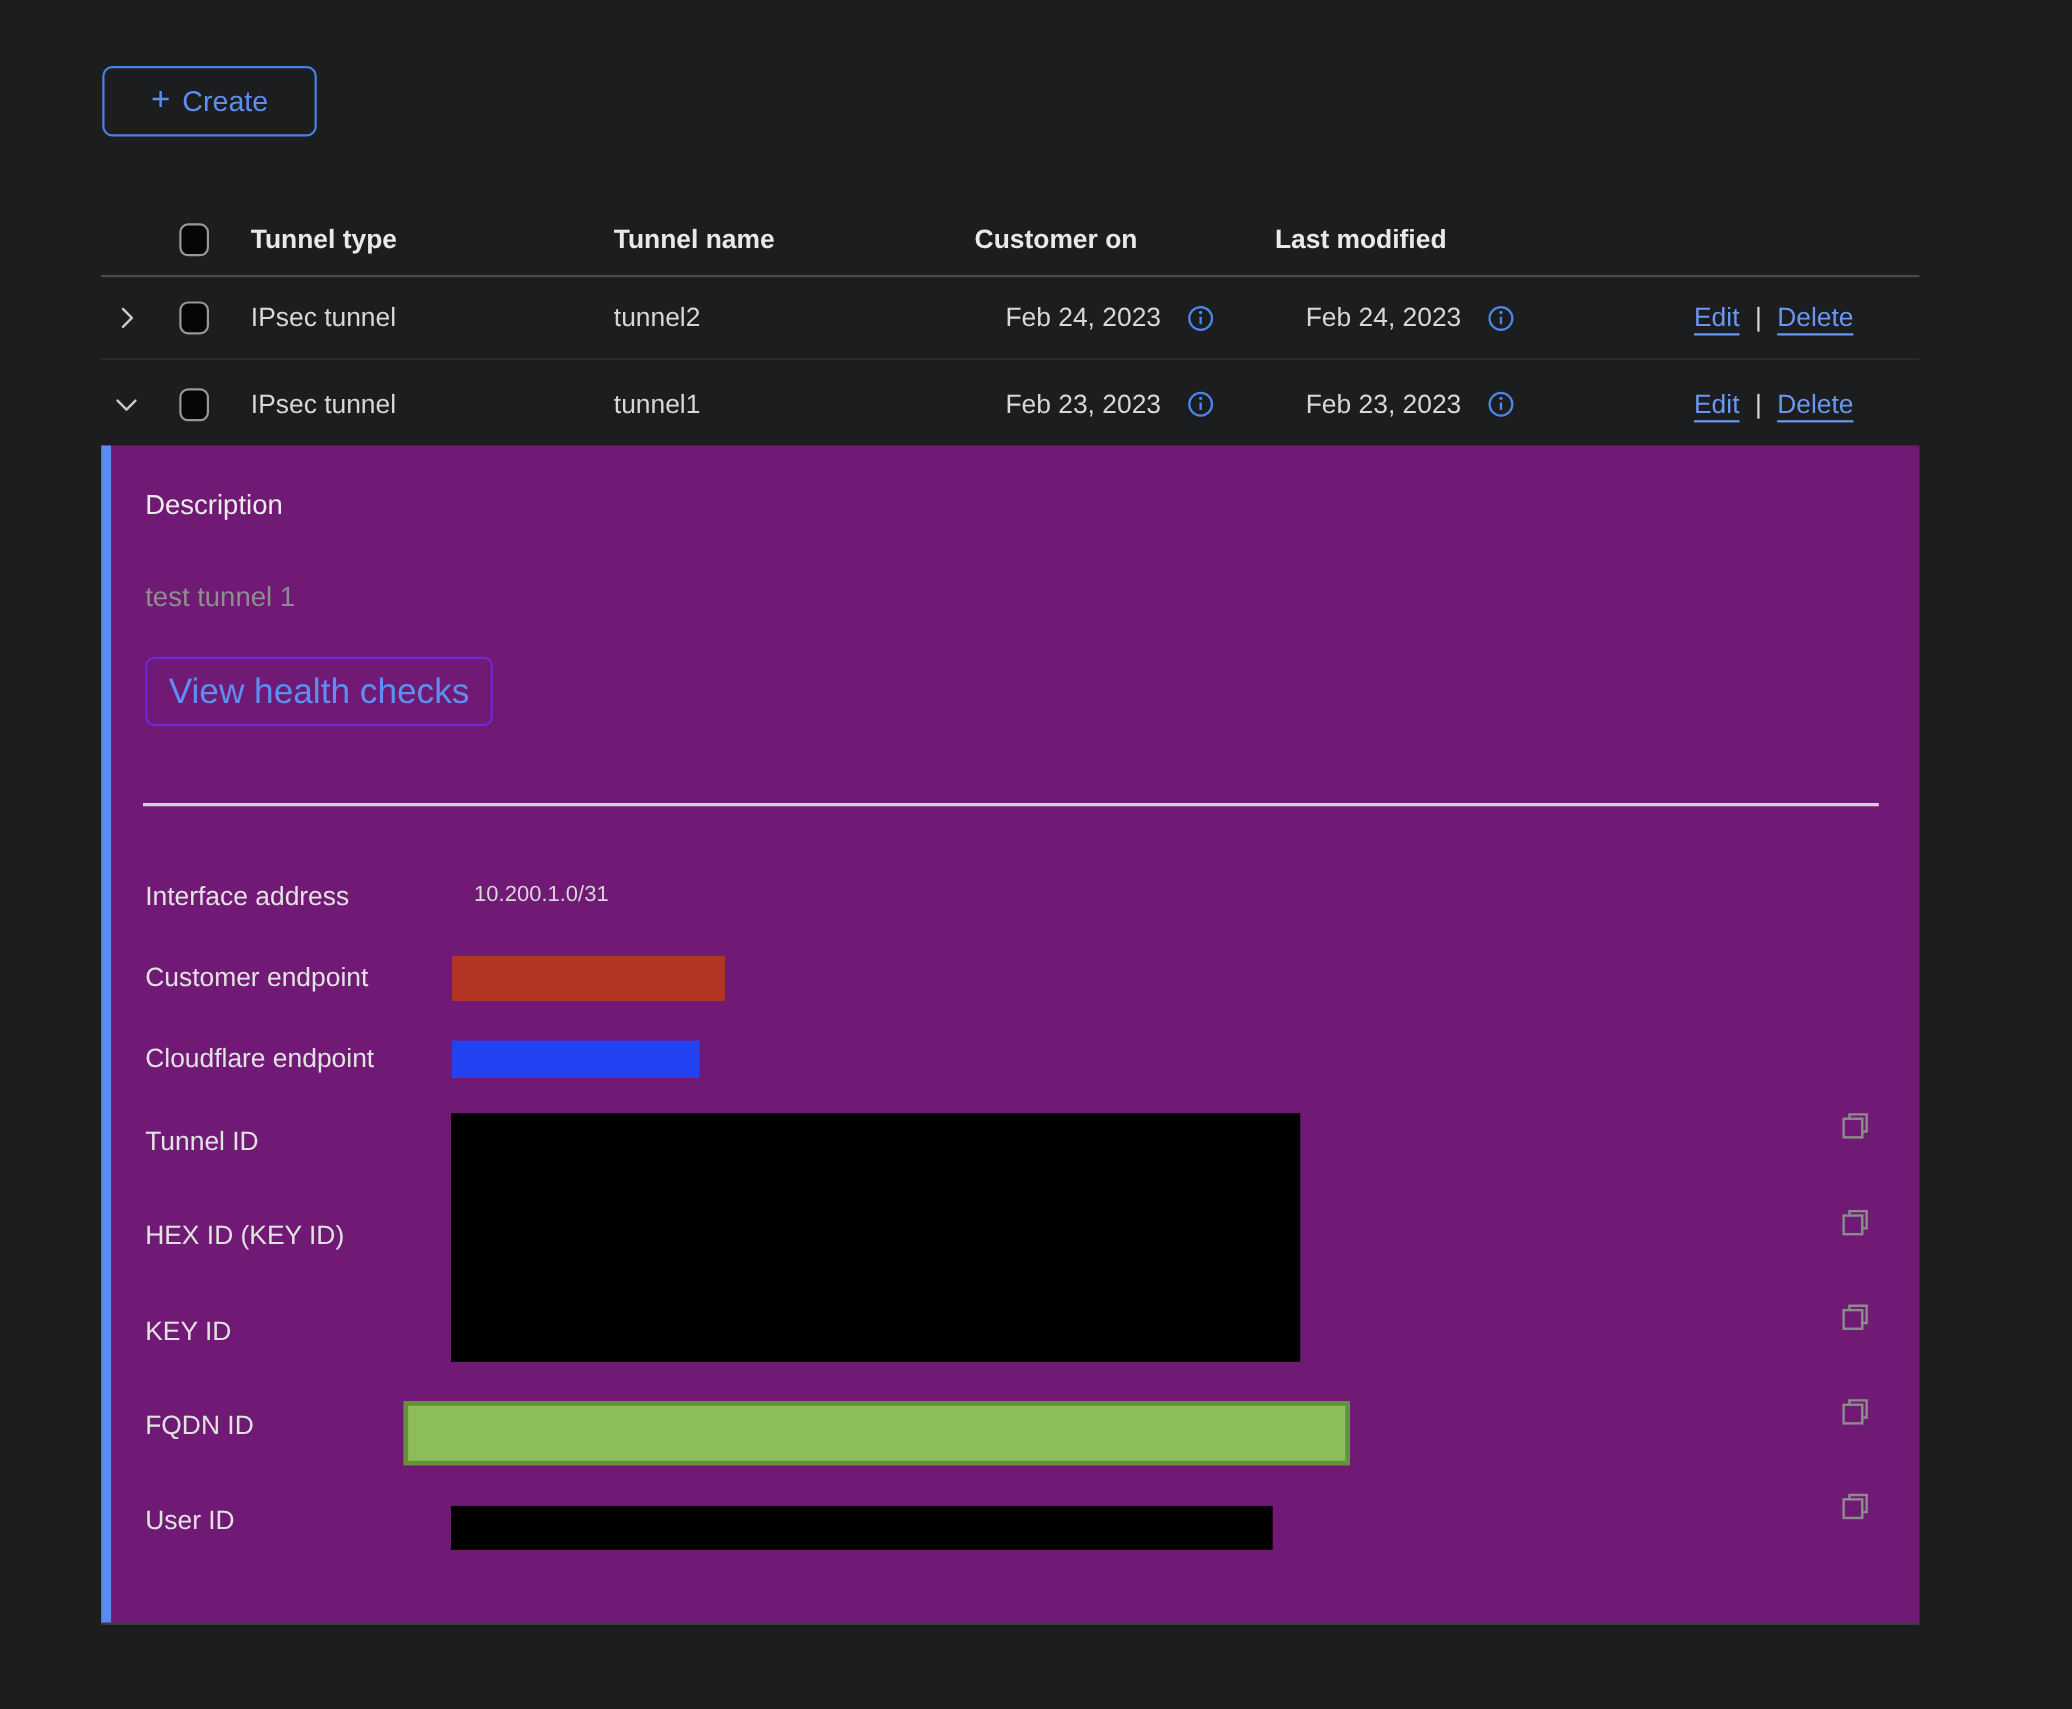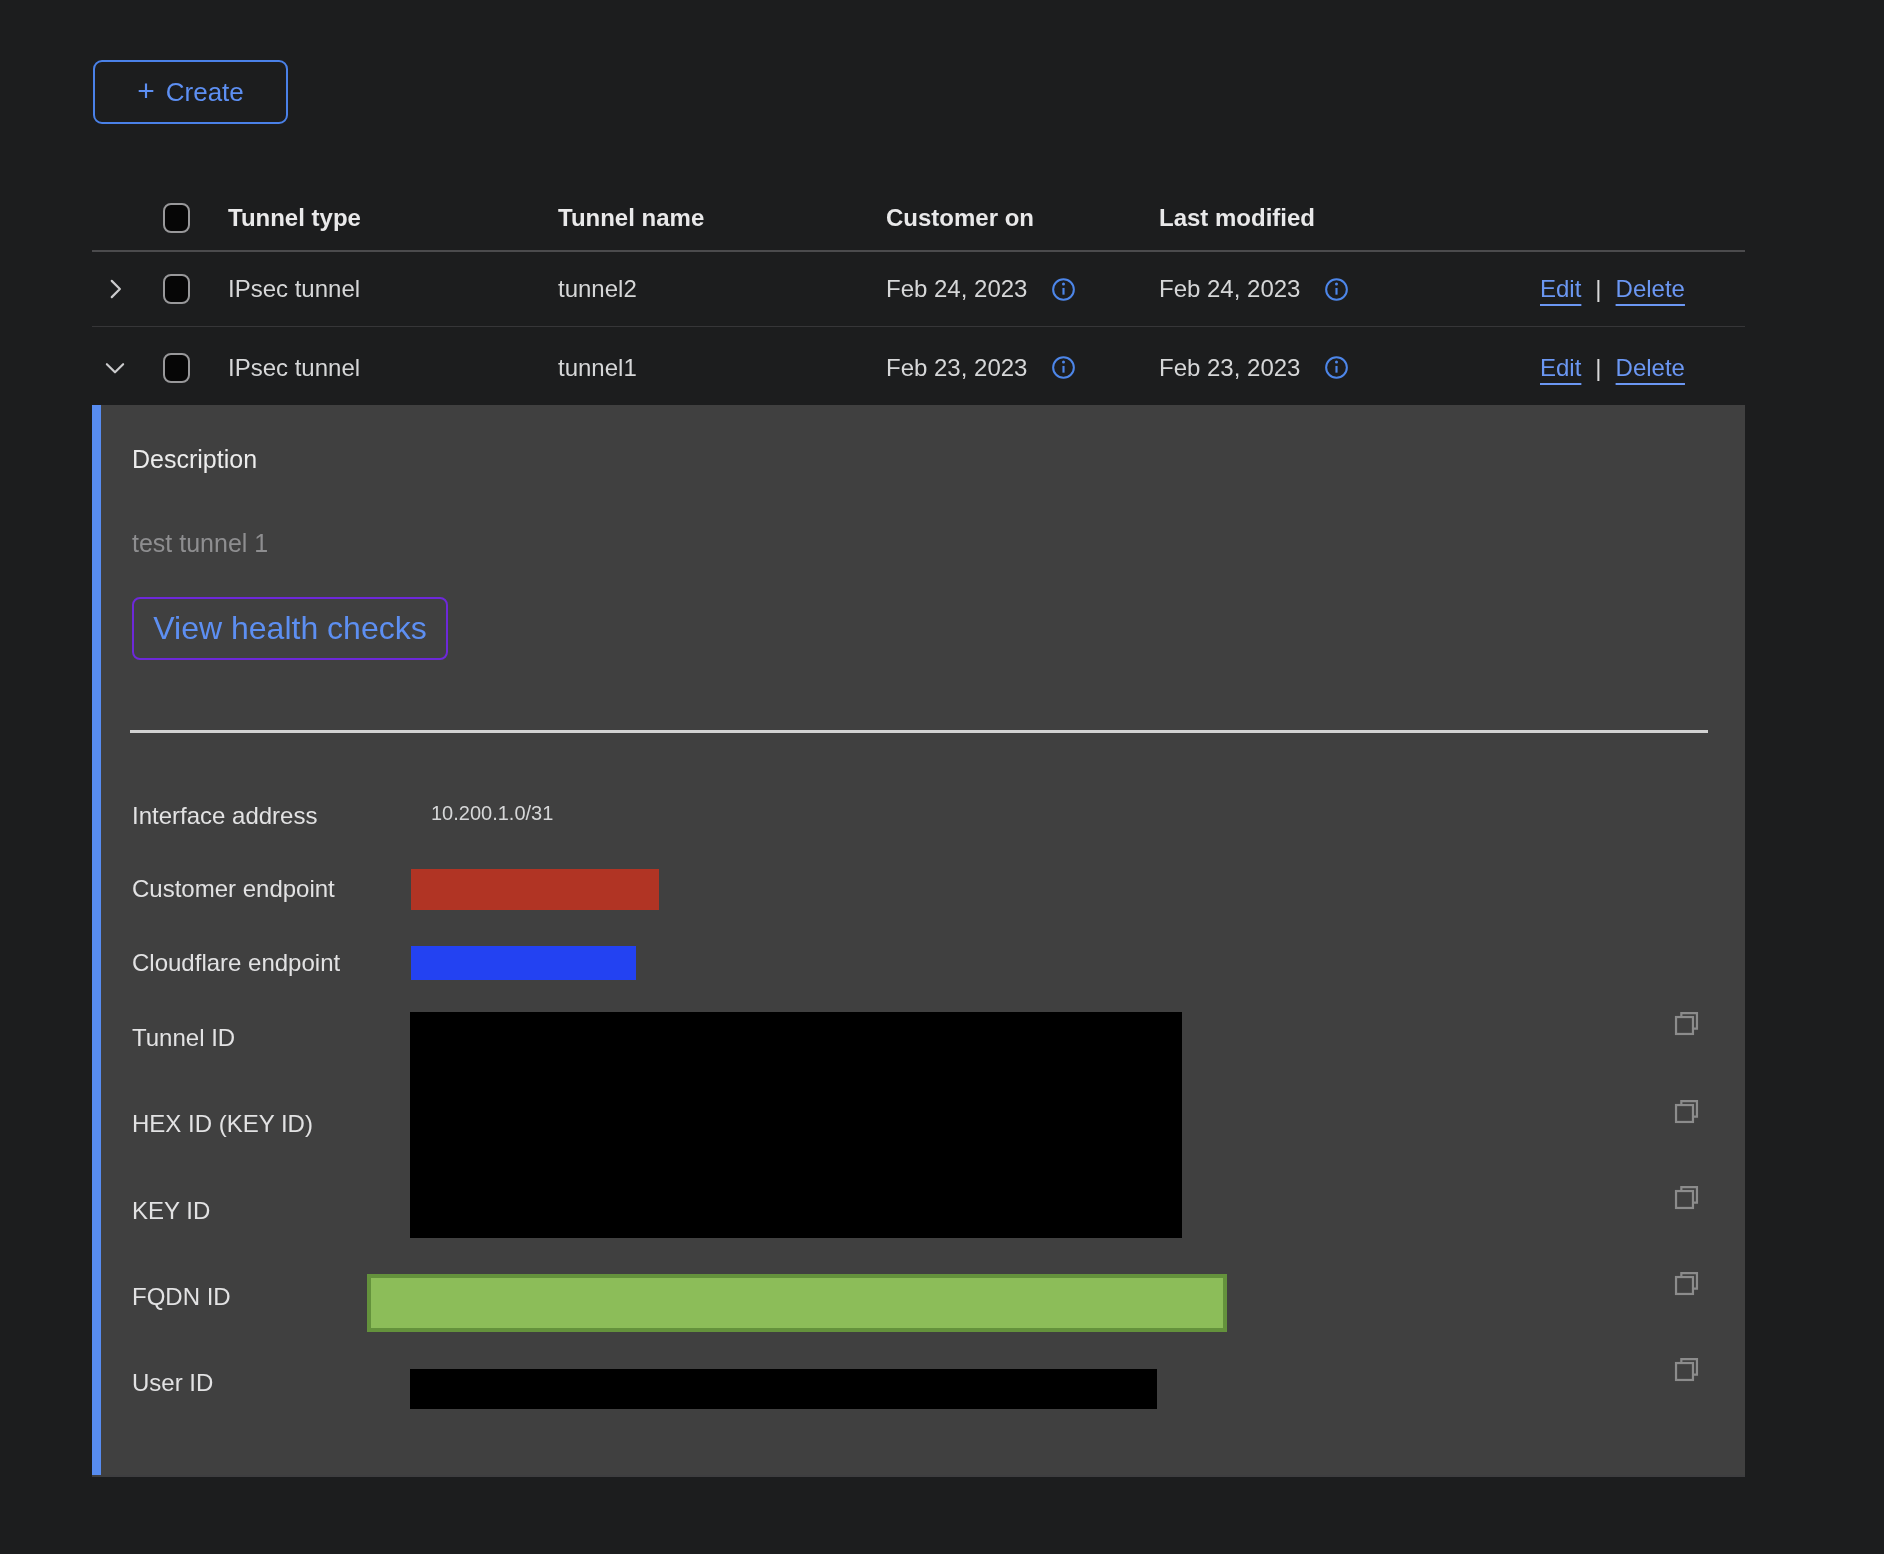--- a/index.html
+++ b/index.html
@@ -45,33 +45,33 @@
   .col-name{left:466px;}
   .col-created{left:794px;}
   .col-modified{left:1067px;}
   .col-actions{left:1448px;}
 
   .checkbox{
     width:27px;height:30px;border:2px solid #98989a;border-radius:8px;
     background:#060606;cursor:pointer;box-sizing:border-box;
   }
   .chev-btn{width:30px;height:30px;display:flex;align-items:center;justify-content:center;cursor:pointer;background:none;border:none;padding:0;}
-  .date-cell{display:flex;align-items:center;gap:23px;}
+  .date-cell{display:flex;align-items:center;gap:23px;margin-left:28px;}
   .info-btn{width:27px;height:27px;display:flex;align-items:center;justify-content:center;cursor:pointer;background:none;border:none;padding:0;}
 
   .link{
     color:#6b97f3;text-decoration:underline;text-underline-offset:7px;
     text-decoration-thickness:1.5px;font-size:24px;cursor:pointer;
   }
   .pipe{color:#d9d9da;margin:0 14px;font-size:24px;}
 
   
   .panel{
     position:absolute;left:92px;top:405px;width:1653px;height:1072px;
-    background:#404040;
+    background:#701a75;
     border-bottom:2px solid #3e3e40;
     box-sizing:border-box;
   }
   .panel .accent-bar{
     position:absolute;left:0;top:0;width:9px;height:100%;
     background:#578cf0;
   }
   .lbl{position:absolute;font-size:24px;color:#e2e2e3;white-space:nowrap;}
   .muted{color:#8e8e90;}
   .desc-label{left:40px;top:40px;font-size:25px;color:#ececec;}

